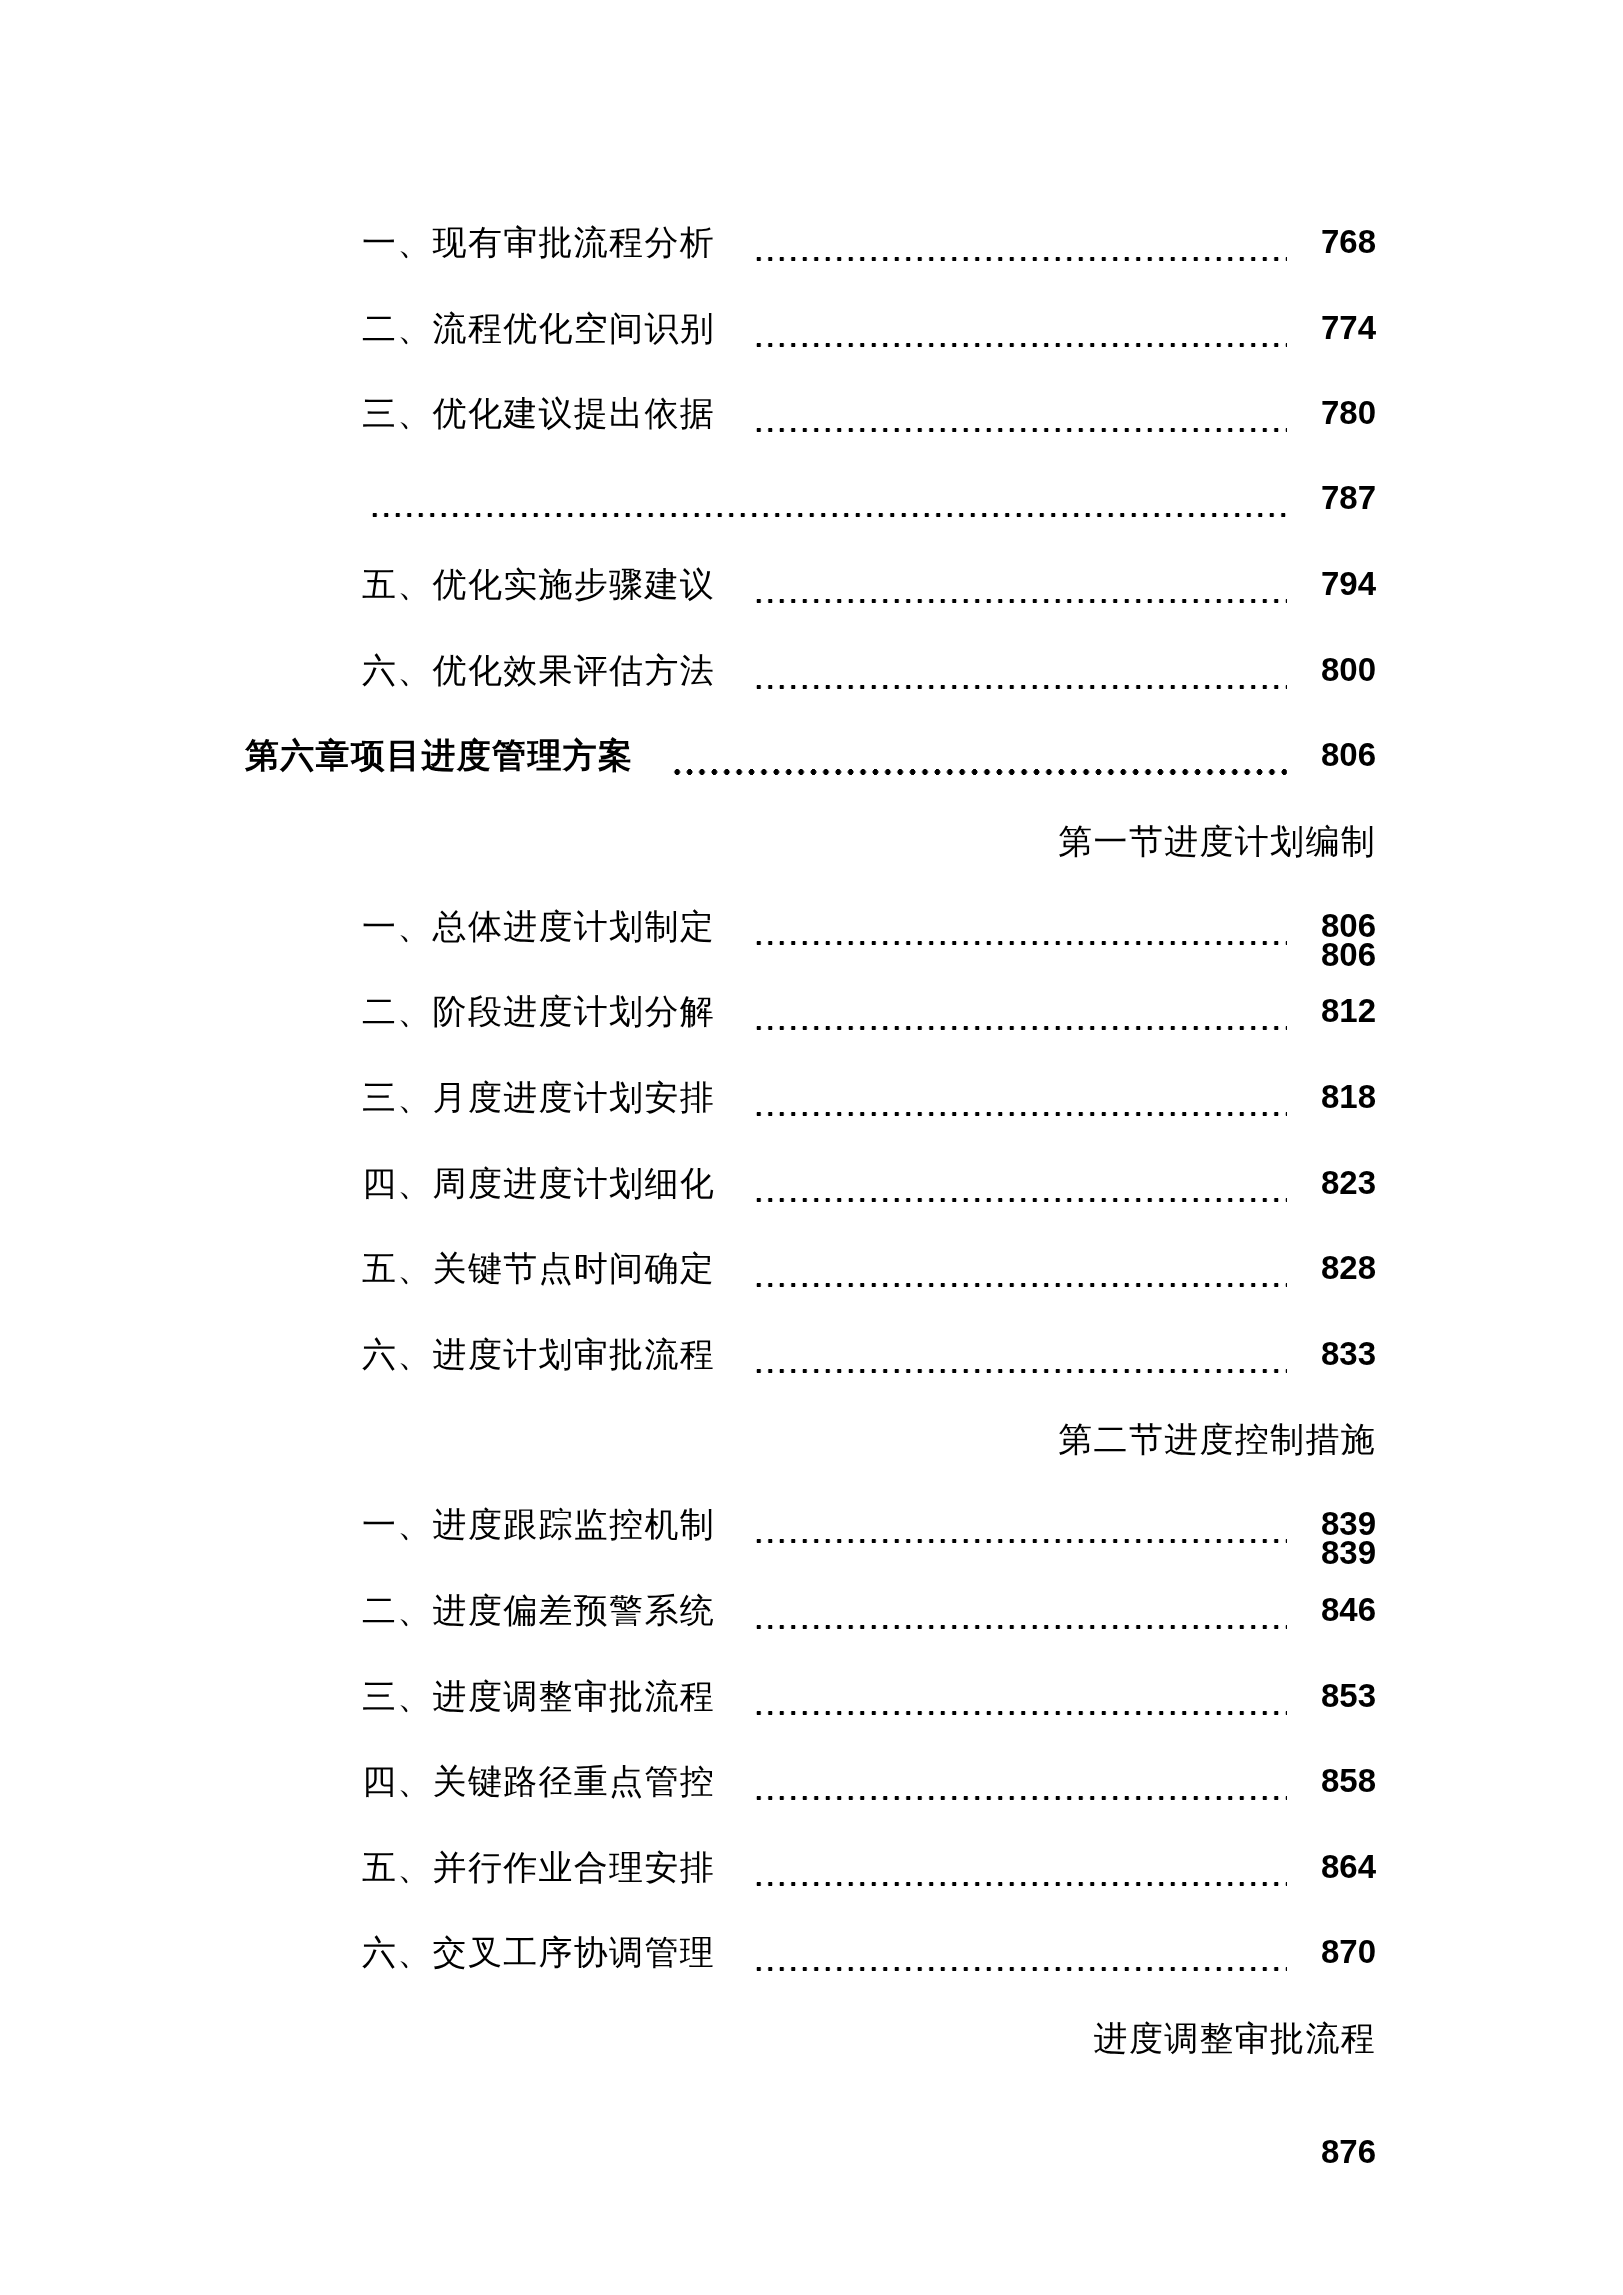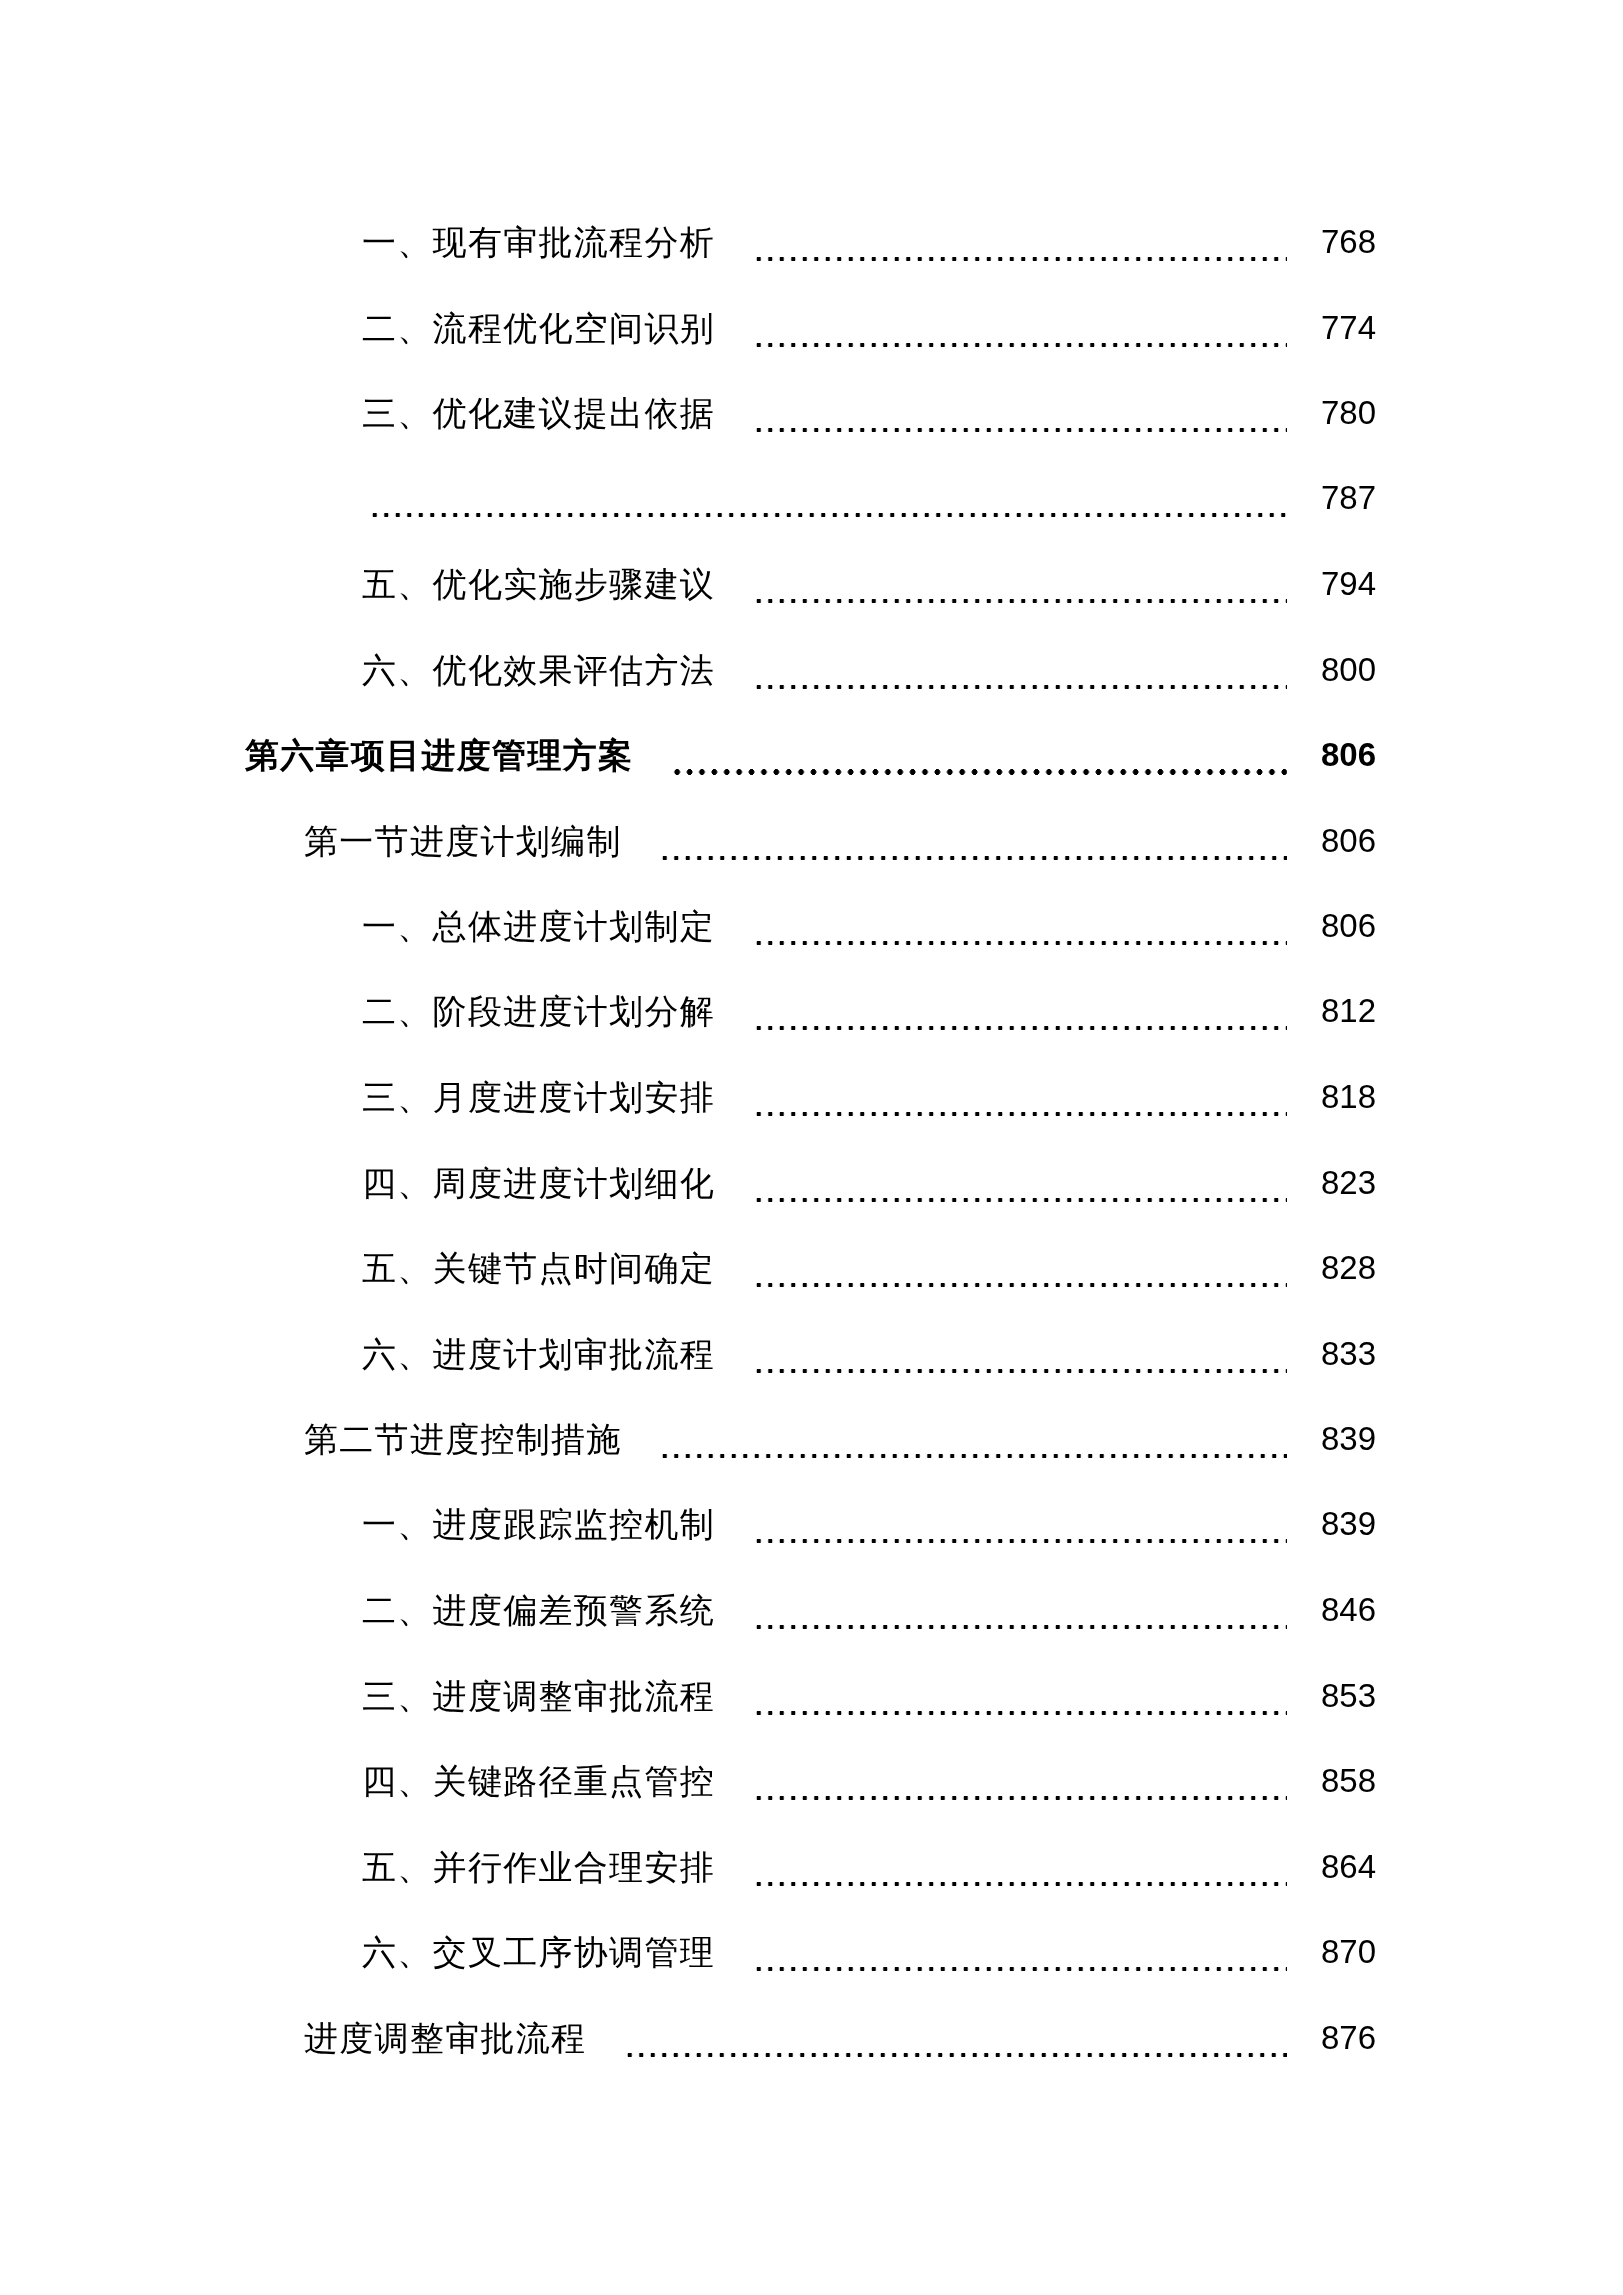--- a/index.html
+++ b/index.html
@@ -16,40 +16,41 @@
     height: 52px;
     display: flex;
     align-items: flex-end;
     right: 247px;
     font-size: 34px;
     line-height: 52px;
     white-space: nowrap;
     gap: 31px;
   }
   .toc-entry.level-1 { left: 245px; font-weight: bold; justify-content: flex-end; }
-  .toc-entry.level-2 { left: 304px; }
+  .toc-entry.level-2 { left: 304px; flex-direction: column; }
   .toc-entry.level-3 { left: 362px; }
   .toc-entry .title { flex: 0 0 auto; letter-spacing: 1.3px; }
   .toc-entry .leader {
     flex: 1 1 auto;
     margin: 0 2.6px 0 6.5px;
     height: 52px;
     background-image: radial-gradient(circle, #000 2.1px, transparent 2.5px);
     background-size: 11.5px 7.9px;
     background-repeat: repeat-x;
     background-position: left 39px;
   }
   .toc-entry.level-1 .leader {
     background-image: radial-gradient(circle, #000 2.7px, transparent 3.1px);
     background-size: 12.4px 7.9px;
   }
   .toc-entry .page {
     flex: 0 0 auto;
     font-family: "Liberation Sans", "DejaVu Sans", sans-serif;
     font-size: 33px;
+    font-weight: bold;
   }
 </style>
 </head>
 <body>
 
 <div class="toc">
   <div class="toc-entry level-3" style="top:216px">
     <span class="title">一、现有审批流程分析</span>
     <span class="leader"></span>
     <span class="page">768</span>

